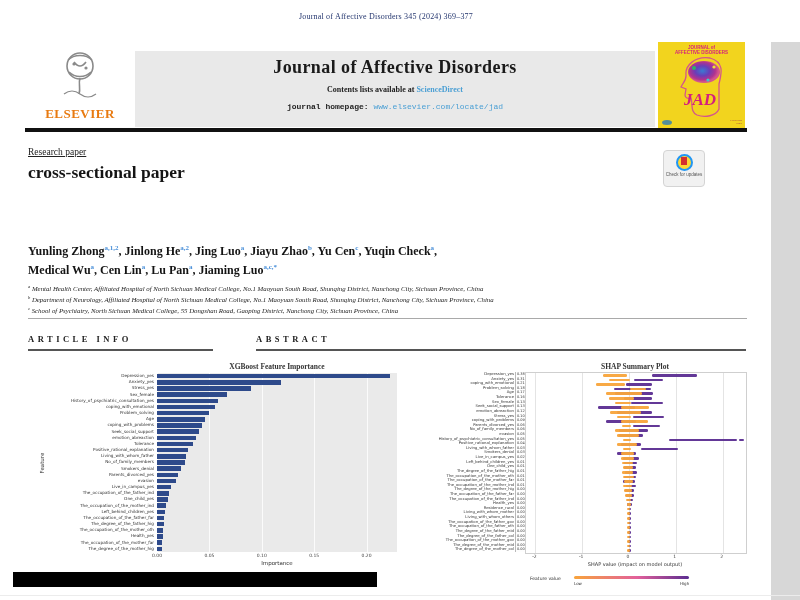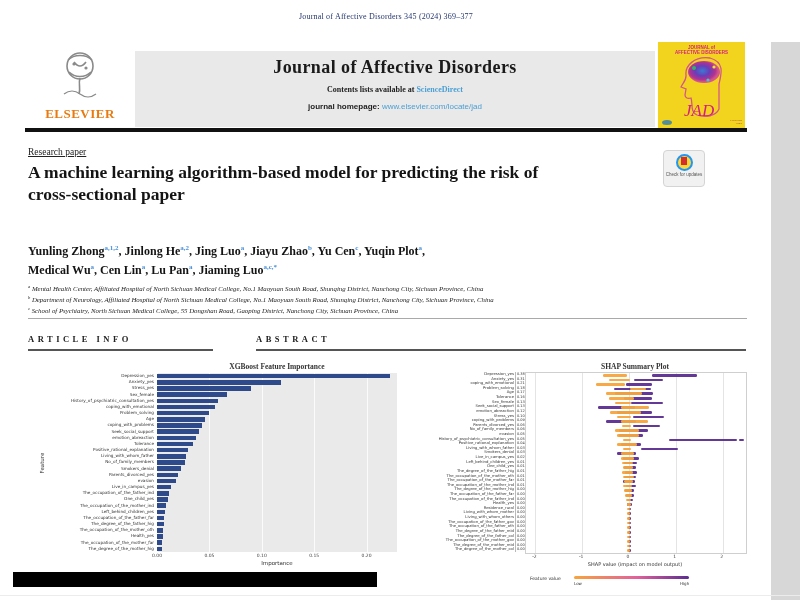--- a/index.html
+++ b/index.html
@@ -11,26 +11,26 @@
   #journal-ref{left:0;top:12px;width:772px;text-align:center;font-size:8px;color:#23356e;letter-spacing:.2px;}
 
   
   #els-area{left:25px;top:46px;width:110px;height:82px;background:#fff;text-align:center;}
   #els-tree{margin-top:2px;}
   #els-word{font-size:13px;font-weight:bold;color:#e87a10;letter-spacing:.5px;margin-top:-2px;}
   #graybox{left:135px;top:51px;width:520px;height:76px;background:#e9e9e9;text-align:center;}
   #contents-line{margin-top:7px;font-size:8px;font-weight:bold;color:#222;}
   #contents-line a{color:#4a9fd4;text-decoration:none;font-weight:bold;}
   #jtitle{margin-top:6px;font-size:18px;font-weight:bold;color:#1a1a1a;letter-spacing:.4px;}
-  #homepage-line{margin-top:8px;font-size:8px;font-weight:bold;color:#222;font-family:Liberation Sans, sans-serif;}
+  #homepage-line{margin-top:8px;font-size:8px;font-weight:bold;color:#222;font-family:Liberation Mono, monospace;}
   #homepage-line a{color:#4a9fd4;text-decoration:none;font-weight:normal;}
   #cover{left:658px;top:42px;width:87px;height:86px;background:#f2d41e;overflow:hidden;}
   #cover-t1,#cover-t2{text-align:center;font-size:4.5px;font-weight:bold;color:#d41f7e;line-height:5px;font-family:"Liberation Sans","DejaVu Sans",sans-serif;}
   #cover-t1{margin-top:3px;}
-  #cover-jad{position:absolute;left:26px;top:59px;font-size:17px;font-style:italic;font-weight:normal;color:#d41f7e;}
+  #cover-jad{position:absolute;left:26px;top:48px;font-size:17px;font-style:italic;font-weight:bold;color:#d41f7e;}
   #cover-foot{position:absolute;right:3px;bottom:3px;font-size:2.5px;color:#8a1252;text-align:right;line-height:3px;}
   #cover-logo{position:absolute;left:4px;bottom:3px;width:10px;height:5px;border-radius:50%;background:#2a7ab8;opacity:.8;}
   #black-rule{left:25px;top:128px;width:722px;height:4px;background:#111;}
 
   
   #research-paper{left:28px;top:147px;font-size:9.5px;color:#222;text-decoration:underline;}
   #check-updates{left:663px;top:150px;width:40px;height:35px;background:#f1f1f1;border:1px solid #d4d4d4;border-radius:4px;text-align:center;cursor:pointer;}
   #cu-icon{width:13px;height:13px;margin:3px auto 1px auto;border-radius:50%;background:#fdd835;border:2px solid #2196f3;position:relative;}
   #cu-icon:before{content:"";position:absolute;left:3.5px;top:1px;width:6px;height:8px;background:#d32f2f;}
   #cu-label{font-size:4.5px;line-height:5px;color:#555;font-family:"Liberation Sans","DejaVu Sans",sans-serif;}
@@ -150,25 +150,24 @@
   <div id="black-rule" class="abs"></div>
 
   <div id="research-paper" class="abs">Research paper</div>
 
   <div id="check-updates" class="abs">
     <div id="cu-icon"></div>
     <div id="cu-label">Check for updates</div>
   </div>
 
   <div id="title" class="abs">
-      <div>A machine learning algorithm-based model for predicting the risk of</div>
       <div>cross-sectional paper</div>
     </div>
   <div id="authors" class="abs">
-      <div><span>Yunling Zhong</span><sup>a,1,2</sup>, <span>Jinlong He</span><sup>a,2</sup>, <span>Jing Luo</span><sup>a</sup>, <span>Jiayu Zhao</span><sup>b</sup>, <span>Yu Cen</span><sup>c</sup>, <span>Yuqin Plot</span><sup>a</sup>,</div>
+      <div><span>Yunling Zhong</span><sup>a,1,2</sup>, <span>Jinlong He</span><sup>a,2</sup>, <span>Jing Luo</span><sup>a</sup>, <span>Jiayu Zhao</span><sup>b</sup>, <span>Yu Cen</span><sup>c</sup>, <span>Yuqin Check</span><sup>a</sup>,</div>
       <div><span>Medical Wu</span><sup>a</sup>, <span>Cen Lin</span><sup>a</sup>, <span>Lu Pan</span><sup>a</sup>, <span>Jiaming Luo</span><sup>a,c,*</sup></div>
     </div>
   <div id="affils" class="abs">
       <div><sup>a</sup> Mental Health Center, Affiliated Hospital of North Sichuan Medical College, No.1 Maoyuan South Road, Shunqing District, Nanchong City, Sichuan Province, China</div>
       <div><sup>b</sup> Department of Neurology, Affiliated Hospital of North Sichuan Medical College, No.1 Maoyuan South Road, Shunqing District, Nanchong City, Sichuan Province, China</div>
       <div><sup>c</sup> School of Psychiatry, North Sichuan Medical College, 55 Dongshan Road, Gaoping District, Nanchong City, Sichuan Province, China</div>
     </div>
 
   <div id="rule-mid" class="abs"></div>
   <div id="info-head" class="abs sec-head">ARTICLE INFO</div>

